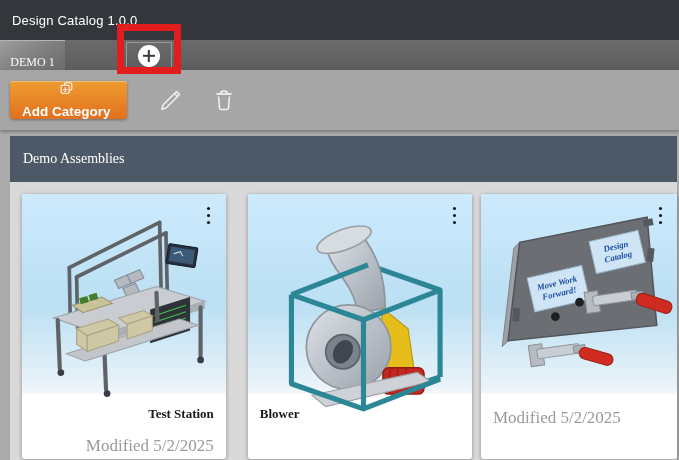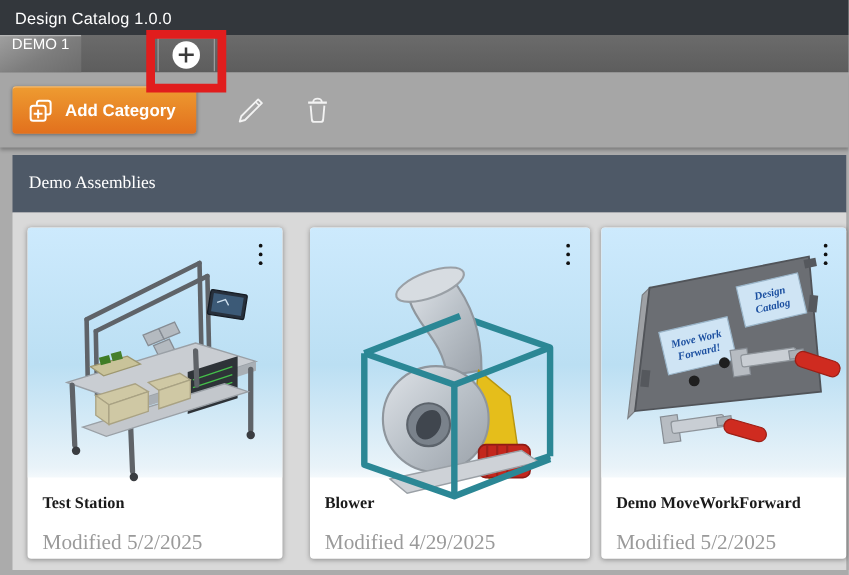--- a/index.html
+++ b/index.html
@@ -3,31 +3,31 @@
 <meta charset="utf-8">
 <style>
   html,body{margin:0;padding:0;}
   body{
     width:679px;height:460px;overflow:hidden;position:relative;
     font-family:"Liberation Sans",sans-serif;background:#ababab;
     -webkit-font-smoothing:antialiased;
   }
   
   .titlebar{
-    height:28px;background:#33373c;color:#fff;display:flex;align-items:center;
+    height:40px;background:#33373c;color:#fff;display:flex;align-items:center;
     padding:0 12px;font-size:13px;letter-spacing:.2px;
   }
   
   .tabbar{
     height:30px;background:linear-gradient(#6b6b6b,#5d5d5d);
     display:flex;align-items:stretch;position:relative;
   }
   .tab{
-    display:flex;align-items:flex-start;justify-content:center;
-    font-size:12px;color:#fff;cursor:pointer;white-space:nowrap;
+    display:flex;align-items:flex-end;justify-content:center;
+    font-size:12px;color:#fff;cursor:pointer;white-space:nowrap;font-family:Liberation Serif, serif;
   }
   .tab.active{
     width:65px;
     background:linear-gradient(150deg,#a0a0a0 0%,#7d7d7d 55%,#6c6c6c 100%);
     box-shadow:inset 0 1px 0 #b5b5b5;
   }
   .tab.inactive{
     width:53px;margin-left:3px;background:#616161;color:#e6e6e6;
     box-shadow:inset 1px 1px 0 #7e7e7e, inset -1px 0 0 #4f4f4f;
   }
@@ -52,41 +52,42 @@
     height:60px;background:#a6a6a6;display:flex;align-items:center;
     padding:0 10px;position:relative;z-index:5;
     box-shadow:0 2px 3px rgba(0,0,0,.28);
   }
   .add-category-btn{
     height:38px;padding:0 16px 0 12px;border:none;border-radius:3px;
     background:linear-gradient(#ee9c31,#e2701d);color:#fff;
     font-family:"Liberation Sans",sans-serif;font-size:13.5px;font-weight:bold;
     display:flex;align-items:center;gap:9px;cursor:pointer;
     box-shadow:0 1px 3px rgba(0,0,0,.35), inset 0 1px 0 rgba(255,255,255,.35);
+    flex-direction:column;
   }
   .tool-icon-btn{
     background:none;border:none;padding:4px;margin-left:26px;cursor:pointer;
     display:flex;align-items:center;justify-content:center;
   }
   
   .content{height:338px;background:#ababab;padding:6px 2px 0 10px;box-sizing:border-box;}
   .panel{display:flex;flex-direction:column;height:100%;font-family:Liberation Serif, serif;}
   .panel-header{
     height:46px;flex:0 0 46px;background:#4e5967;color:#fff;font-size:14px;
     display:flex;align-items:center;padding:0 13px;
   }
   .panel-body{
     flex:1;background:#d9d9d9;padding:12px 0 0 12px;display:flex;align-items:flex-start;
   }
   .card{
     background:#fff;border-radius:3px;height:265px;overflow:hidden;
     display:flex;flex-direction:column;cursor:pointer;
     box-shadow:0 1px 4px rgba(0,0,0,.35);
   }
-  .card.c1{width:211px;}
+  .card.c1{width:211px;text-align:right;}
   .card.c2{width:232px;margin-left:22px;}
   .card.c3{width:203px;margin-left:9px;}
   .card-image{
     height:200px;flex:0 0 200px;position:relative;
     background:linear-gradient(180deg,#cdeafd 0%,#bbdff3 55%,#e9f3f9 96%,#f4f9fc 100%);
   }
   .card-image svg{position:absolute;inset:0;}
   .kebab{
     position:absolute;top:10px;right:9px;width:16px;height:22px;z-index:3;
     display:flex;flex-direction:column;gap:4px;align-items:center;justify-content:center;
@@ -259,21 +260,20 @@
 
             <g stroke="#2b8795" stroke-width="4.5" fill="none" stroke-linejoin="round">
               <path d="M38 88 L105 62"></path>
               <path d="M38 88 L101 110 L168 84"></path>
               <path d="M38 88 L38 166 L101 188 L168 162"></path>
               <path d="M101 110 L101 188"></path>
             </g>
           </svg>
         </div>
         <div class="card-title">Blower</div>
-        <div class="card-modified">Modified 4/29/2025</div>
       </div>
 
       <div class="card c3">
         <div class="card-image">
           <div class="kebab">
               <i></i>
               <i></i>
               <i></i>
             </div>
           <svg viewBox="0 0 203 200">
@@ -311,19 +311,18 @@
             </g>
 
             <g transform="rotate(-8 150 108)">
               <rect x="108" y="96" width="14" height="22" fill="#b7bcc2" stroke="#868c93"></rect>
               <rect x="116" y="101" width="46" height="10" rx="2" fill="#c9ced4" stroke="#8e949a"></rect>
               <rect x="156" y="103" width="12" height="7" fill="#aab0b6" stroke="#868c93"></rect>
               <rect x="164" y="103" width="38" height="13" rx="6" transform="rotate(26 164 103)" fill="#cf2b20" stroke="#9c1f16"></rect>
             </g>
           </svg>
         </div>
-        <div class="card-title">Demo MoveWorkForward</div>
         <div class="card-modified">Modified 5/2/2025</div>
       </div>
 
     </div>
   </div>
 </div>
 
 </body></html>

